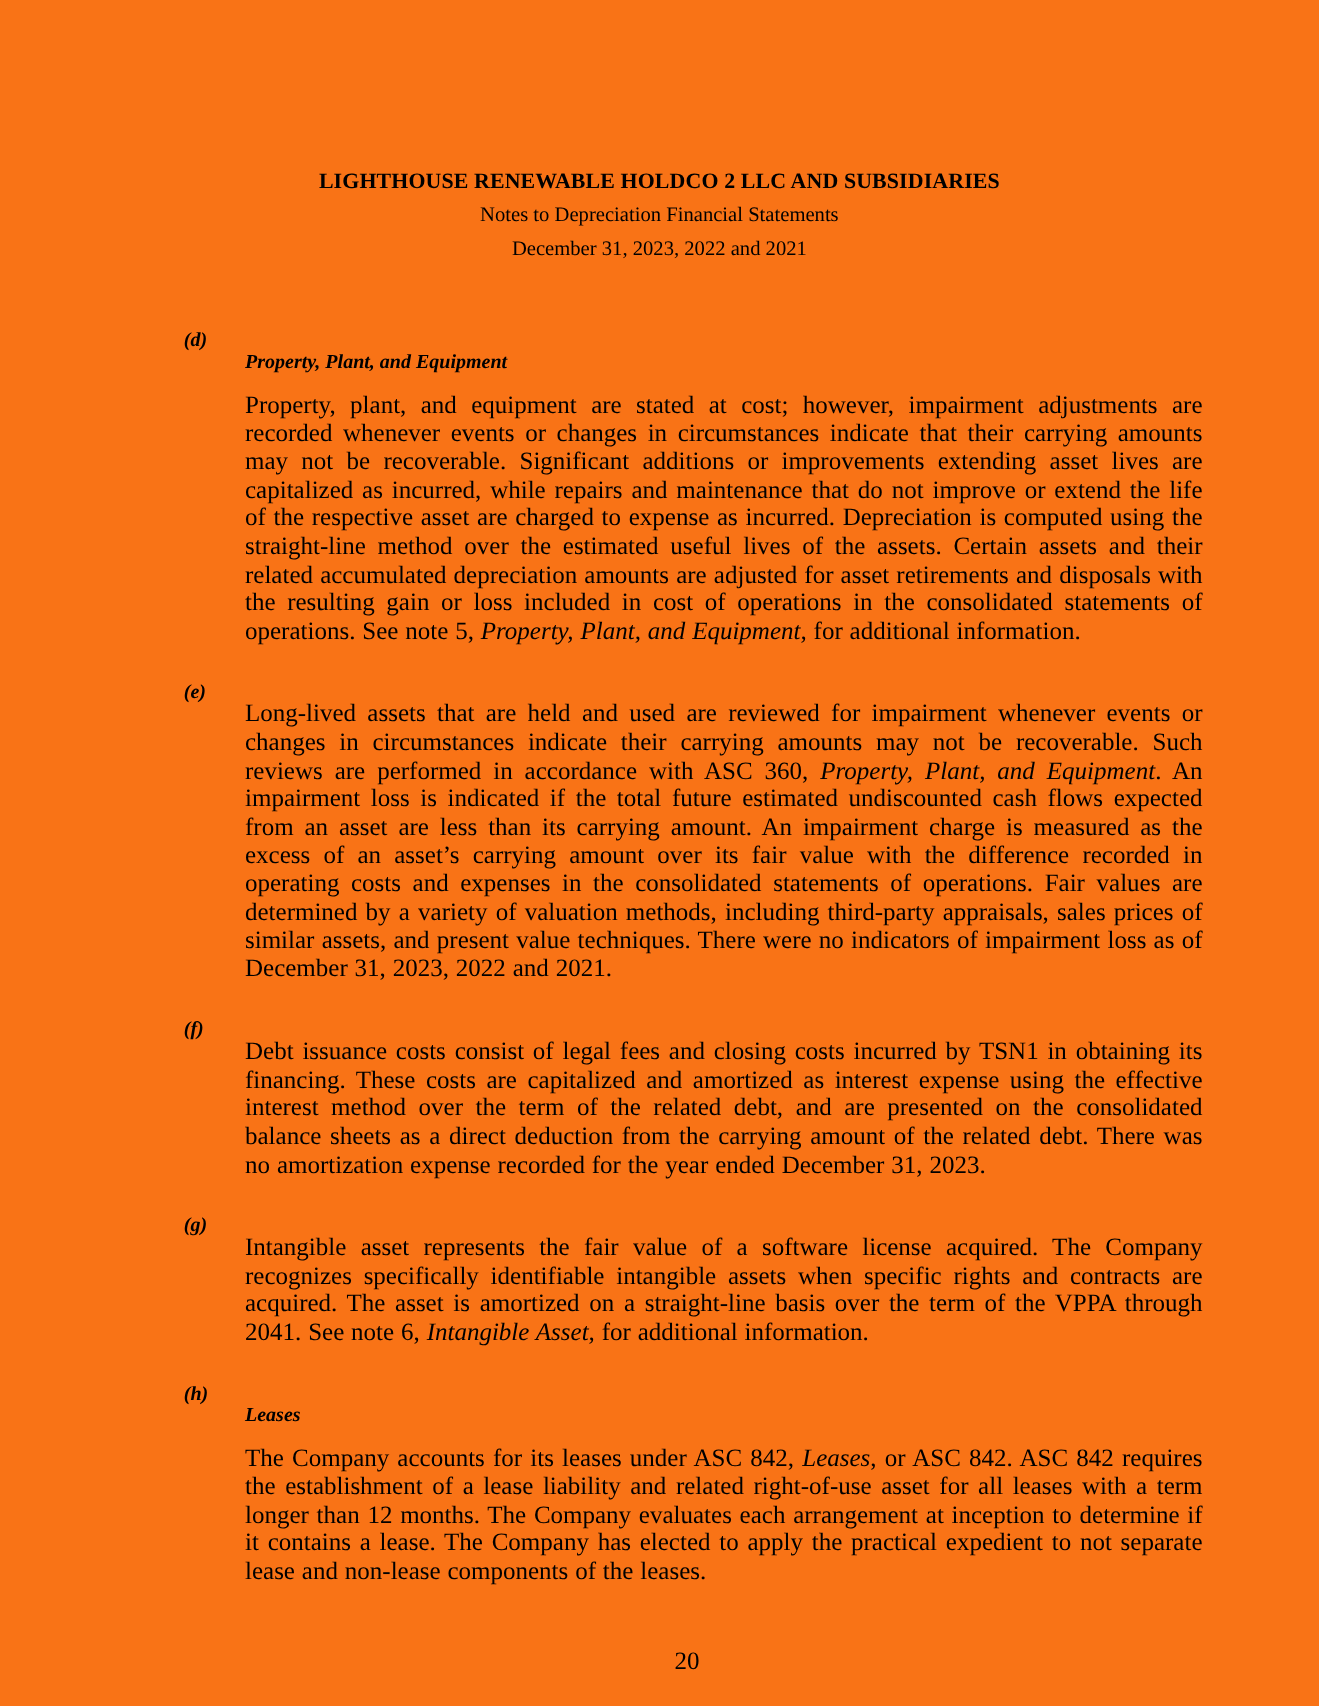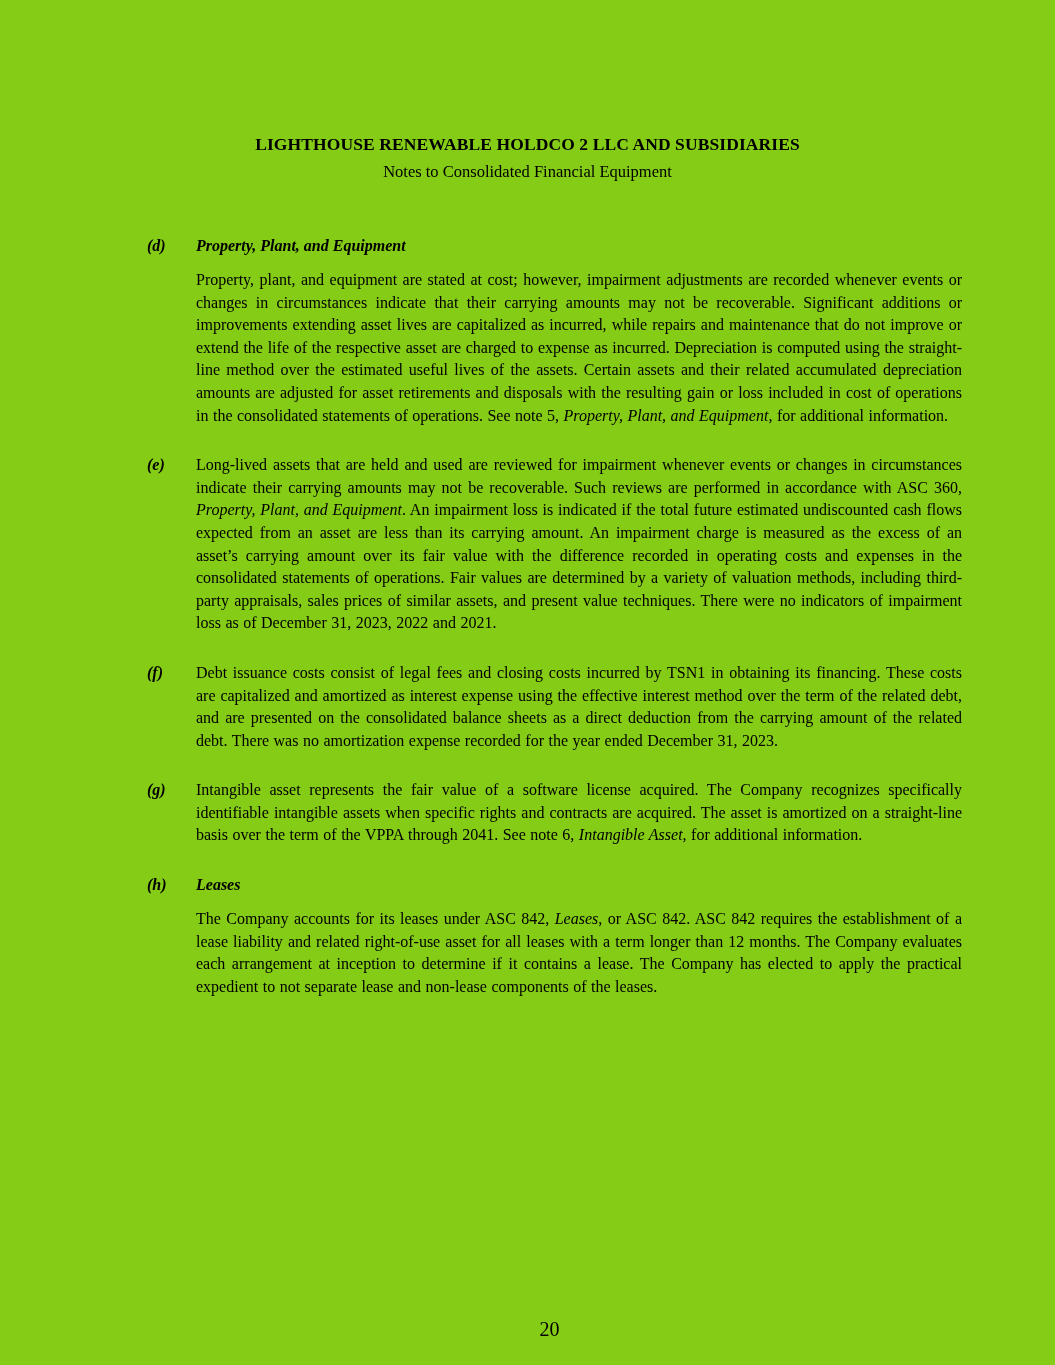--- a/index.html
+++ b/index.html
@@ -11,21 +11,21 @@
     width: 1055px;
     height: 1365px;
     font-family: "Liberation Serif", "DejaVu Serif", serif;
     color: #000000;
     -webkit-font-smoothing: antialiased;
   }
   .page {
     position: relative;
     width: 1055px;
     height: 1365px;
-    background: #84cc16;
+    background: #f97316;
     overflow: hidden;
   }
   .doc-header {
     padding-top: 131px;
     text-align: center;
   }
   .doc-title {
     font-weight: 700;
     font-size: 17.5px;
     line-height: 27px;
@@ -49,31 +49,32 @@
     flex: none;
     width: 49px;
     font-weight: 700;
     font-style: italic;
     font-size: 16px;
     line-height: 22px;
   }
   .sec-content {
     flex: 1;
     min-width: 0;
+    margin-top: 17px;
   }
   .sec-heading {
     font-weight: 700;
     font-style: italic;
     font-size: 16px;
     line-height: 22px;
     margin: 0 0 12px 0;
   }
   .sec-para {
     margin: 0;
-    font-size: 16px;
+    font-size: 20px;
     line-height: 22.6px;
     text-align: justify;
     word-spacing: 0.5px;
   }
   .sec-para em {
     font-style: italic;
   }
   .page-number {
     position: absolute;
     left: 0;
@@ -83,21 +84,22 @@
     font-size: 20px;
     padding-left: 22px;
   }
 </style>
 </head>
 <body>
 
 <div class="page">
   <div class="doc-header">
     <div class="doc-title">LIGHTHOUSE RENEWABLE HOLDCO 2 LLC AND SUBSIDIARIES</div>
-    <div class="doc-subtitle">Notes to Consolidated Financial Equipment</div>
+    <div class="doc-subtitle">Notes to Depreciation Financial Statements</div>
+    <div class="doc-subtitle">December 31, 2023, 2022 and 2021</div>
   </div>
 
   <div class="sections" id="sections">
       <div class="section">
         <div class="sec-label">(d)</div>
         <div class="sec-content">
           <div class="sec-heading">Property, Plant, and Equipment</div>
           <p class="sec-para"><span>Property, plant, and equipment are stated at cost; however, impairment adjustments are recorded whenever events or changes in circumstances indicate that their carrying amounts may not be recoverable. Significant additions or improvements extending asset lives are capitalized as incurred, while repairs and maintenance that do not improve or extend the life of the respective asset are charged to expense as incurred. Depreciation is computed using the straight-line method over the estimated useful lives of the assets. Certain assets and their related accumulated depreciation amounts are adjusted for asset retirements and disposals with the resulting gain or loss included in cost of operations in the consolidated statements of operations. See note 5, </span><em>Property, Plant, and Equipment,</em><span> for additional information.</span></p>
         </div>
       </div>

